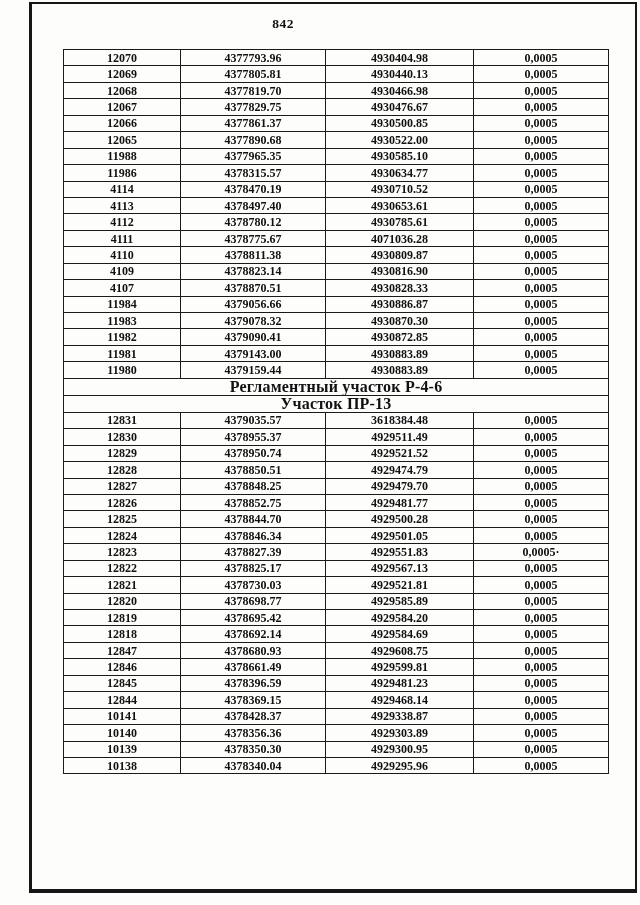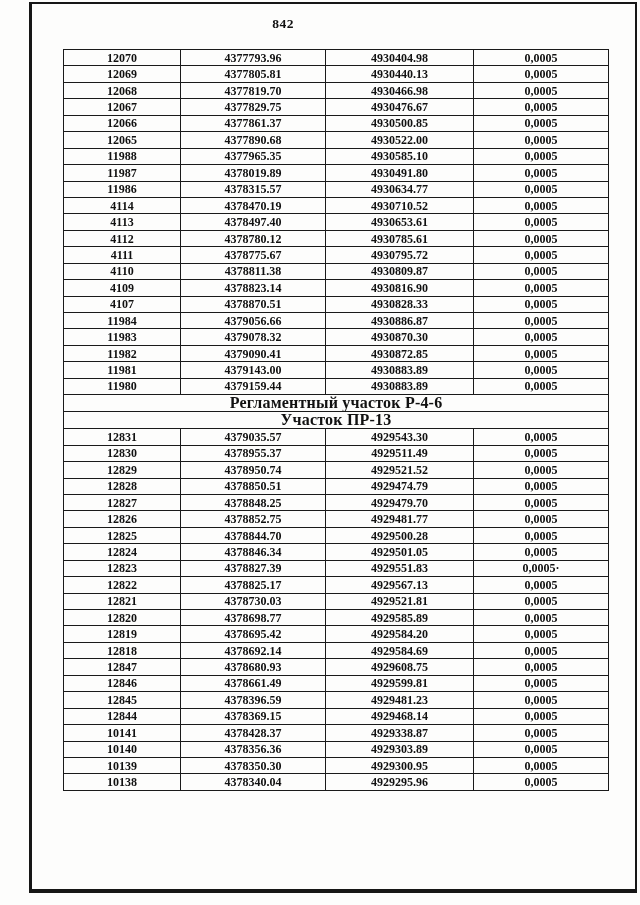--- a/index.html
+++ b/index.html
@@ -113,26 +113,20 @@
           <td>4930522.00</td>
           <td>0,0005</td>
         </tr>
         <tr>
           <td>11988</td>
           <td>4377965.35</td>
           <td>4930585.10</td>
           <td>0,0005</td>
         </tr>
         <tr>
-          <td>11987</td>
-          <td>4378019.89</td>
-          <td>4930491.80</td>
-          <td>0,0005</td>
-        </tr>
-        <tr>
           <td>11986</td>
           <td>4378315.57</td>
           <td>4930634.77</td>
           <td>0,0005</td>
         </tr>
         <tr>
           <td>4114</td>
           <td>4378470.19</td>
           <td>4930710.52</td>
           <td>0,0005</td>
@@ -145,21 +139,21 @@
         </tr>
         <tr>
           <td>4112</td>
           <td>4378780.12</td>
           <td>4930785.61</td>
           <td>0,0005</td>
         </tr>
         <tr>
           <td>4111</td>
           <td>4378775.67</td>
-          <td>4930795.72</td>
+          <td>4071036.28</td>
           <td>0,0005</td>
         </tr>
         <tr>
           <td>4110</td>
           <td>4378811.38</td>
           <td>4930809.87</td>
           <td>0,0005</td>
         </tr>
         <tr>
           <td>4109</td>
@@ -205,21 +199,21 @@
         </tr>
         <tr>
           <td colspan="4" class="section">Регламентный участок Р-4-6</td>
         </tr>
         <tr>
           <td colspan="4" class="section">Участок ПР-13</td>
         </tr>
         <tr>
           <td>12831</td>
           <td>4379035.57</td>
-          <td>4929543.30</td>
+          <td>3618384.48</td>
           <td>0,0005</td>
         </tr>
         <tr>
           <td>12830</td>
           <td>4378955.37</td>
           <td>4929511.49</td>
           <td>0,0005</td>
         </tr>
         <tr>
           <td>12829</td>

